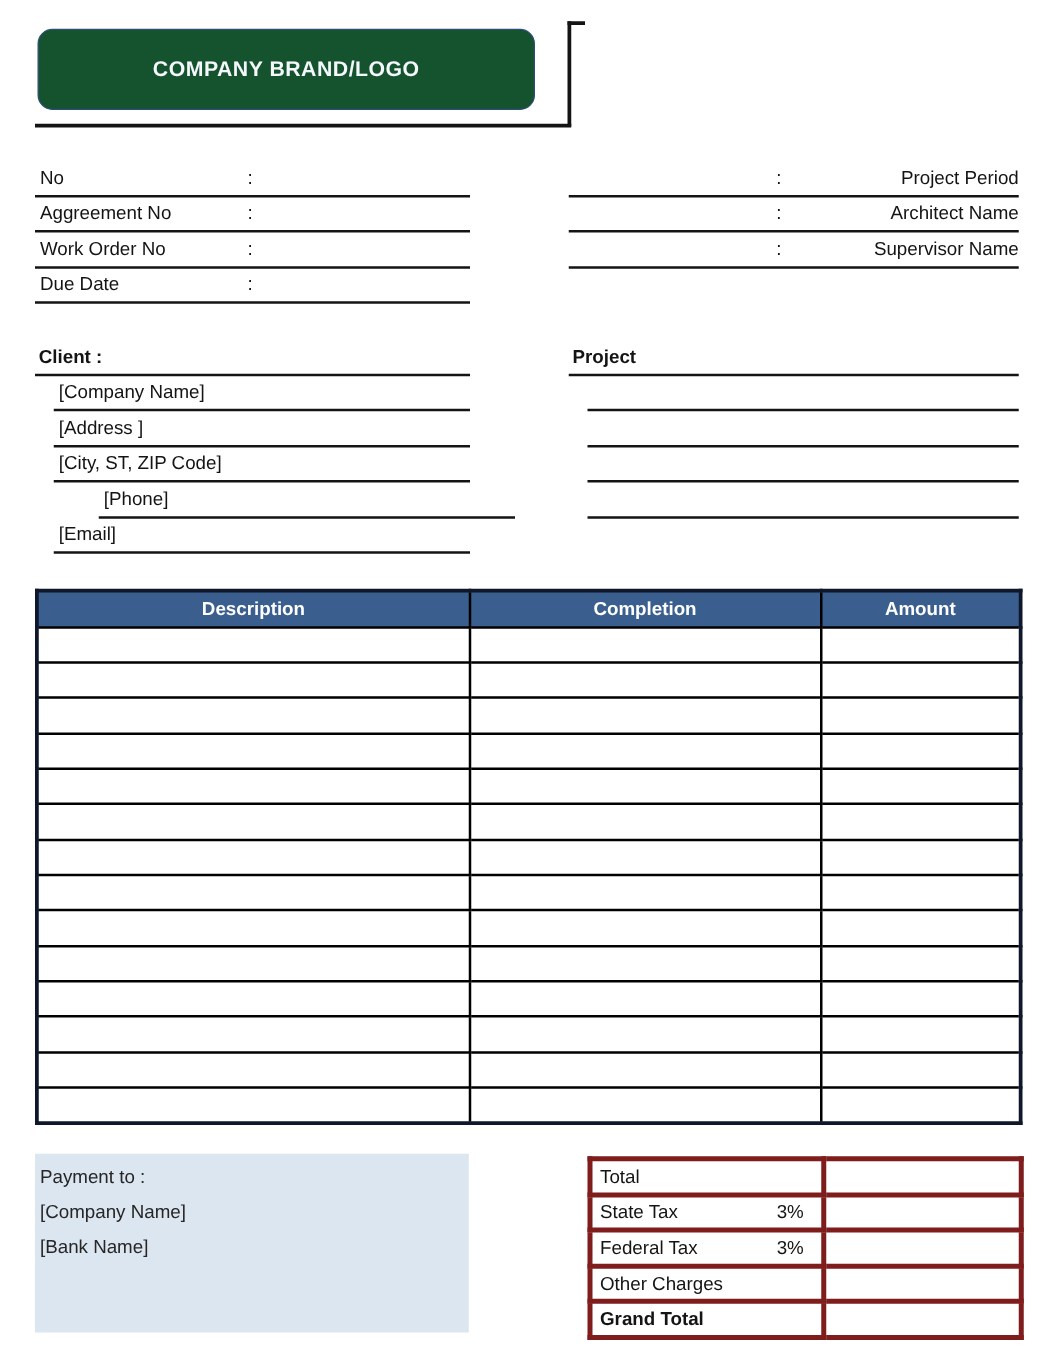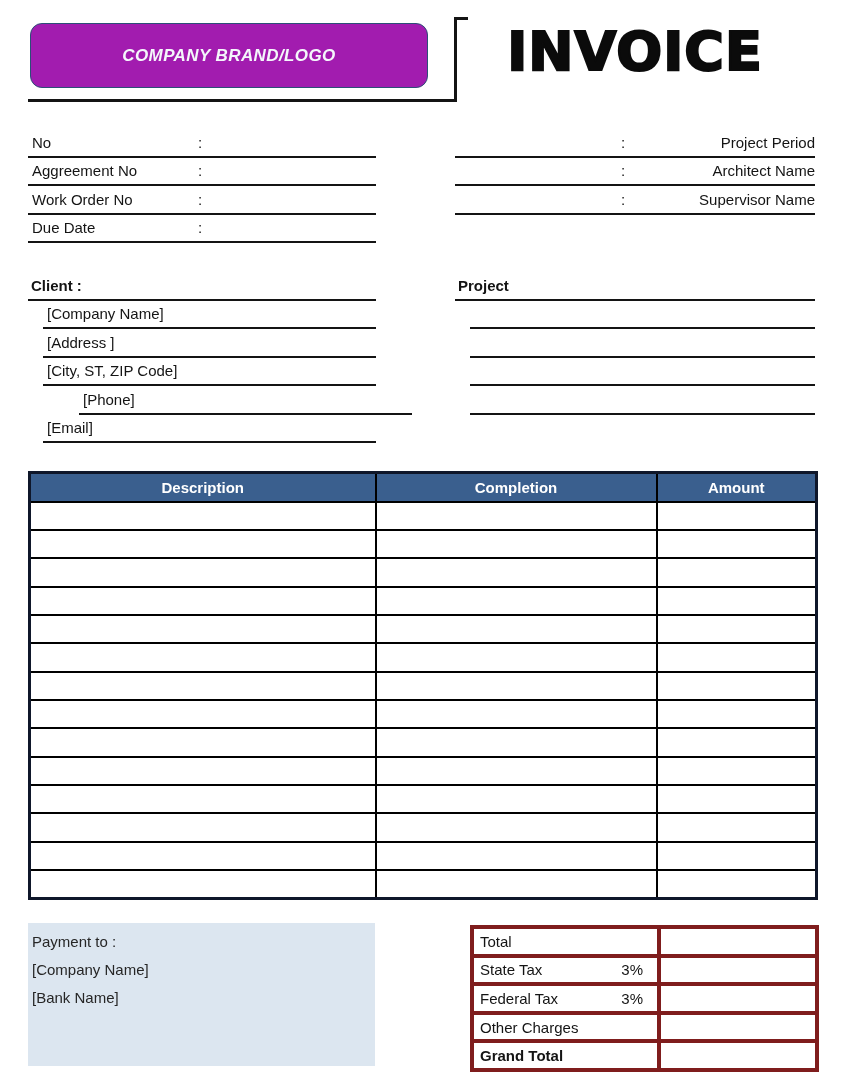--- a/index.html
+++ b/index.html
@@ -6,23 +6,23 @@
   html,body { background:#ffffff; }
   .page {
     position:relative; width:847px; height:1088px; background:#ffffff;
     font-family:"Liberation Sans","DejaVu Sans",sans-serif; color:#141414;
     overflow:hidden;
   }
 
   
   .logo-btn {
     position:absolute; left:30px; top:23px; width:398px; height:65px;
-    background:#a21caf; border:1px solid #2C4E77; border-radius:12px;
+    background:#14532d; border:1px solid #2C4E77; border-radius:12px;
     display:flex; align-items:center; justify-content:center;
-    color:#F4F7FB; font-weight:bold; font-size:17px; letter-spacing:.4px;font-style:italic;
+    color:#F4F7FB; font-weight:bold; font-size:17px; letter-spacing:.4px;
   }
   .invoice-title {
     position:absolute; left:497px; top:20px; width:276px; height:62px;
     display:flex; align-items:center; justify-content:center;
     font-family:"DejaVu Sans","Liberation Sans",sans-serif;
     font-size:54px; font-weight:900; letter-spacing:1px; color:#0b0b0b;
     -webkit-text-stroke:2.2px #0b0b0b;
   }
   .hline, .vline { position:absolute; background:#141414; }
 
@@ -85,21 +85,20 @@
 <body>
 
 <div class="page">
 
   <div class="logo-btn">
     <span>COMPANY BRAND/LOGO</span>
   </div>
   <div class="hline" style="left:454px; top:17px; width:14px; height:2.5px;"></div>
   <div class="vline" style="left:454px; top:17px; width:2.5px; height:84px;"></div>
   <div class="hline" style="left:28px; top:99px; width:429px; height:2.5px;"></div>
-  <div class="invoice-title">INVOICE</div>
 
   <div class="field-row frow-left" style="top:129px;">
     <span class="lbl">No</span>
     <span class="colon">:</span>
   </div>
   <div class="field-row frow-left" style="top:157.5px;">
     <span class="lbl">Aggreement No</span>
     <span class="colon">:</span>
   </div>
   <div class="field-row frow-left" style="top:186px;">

